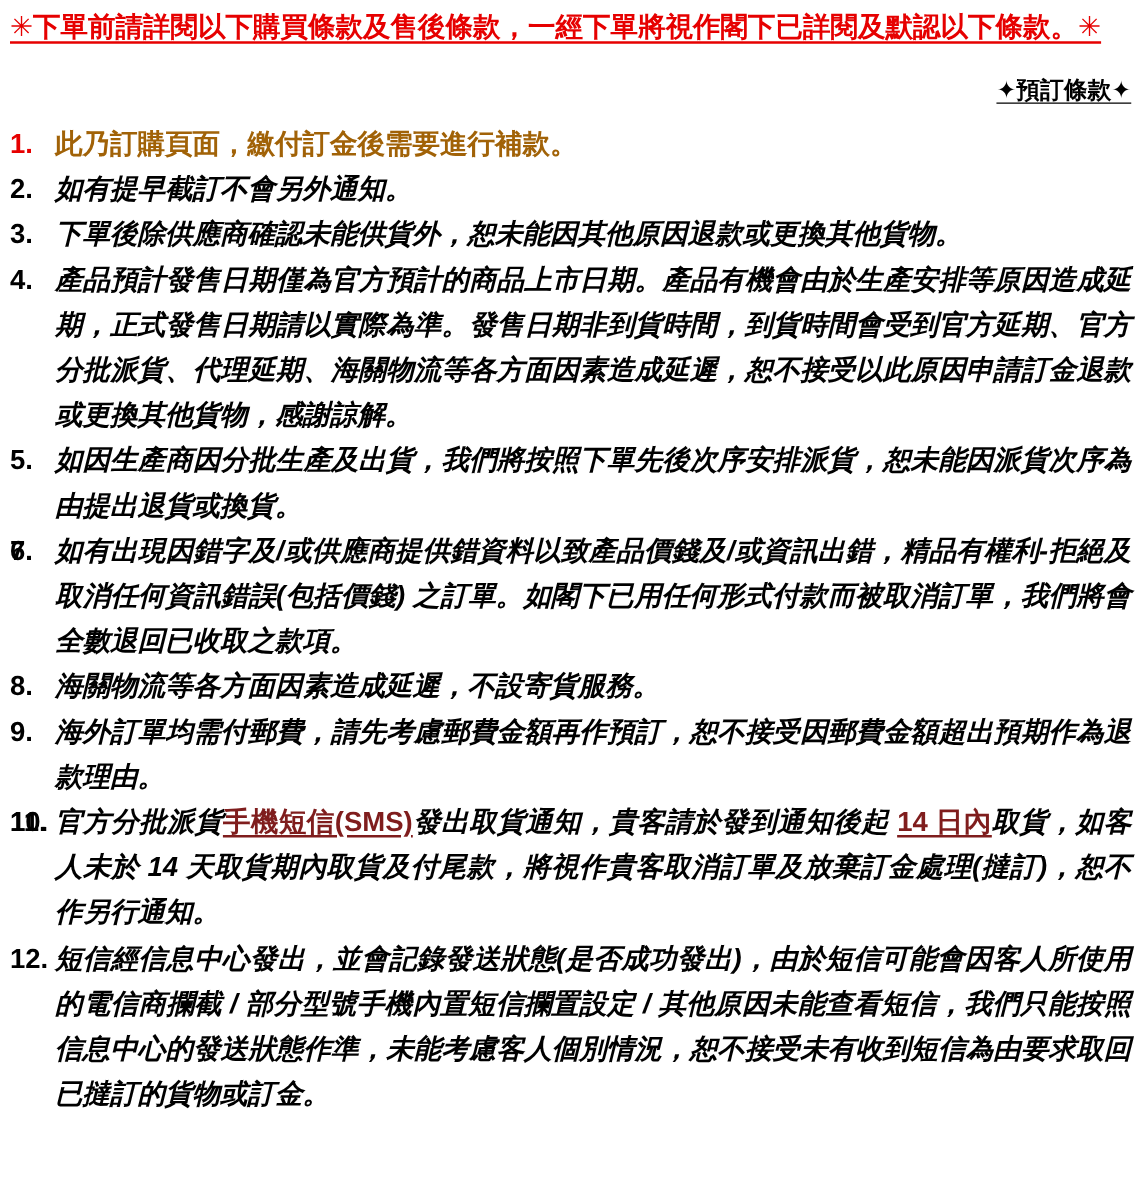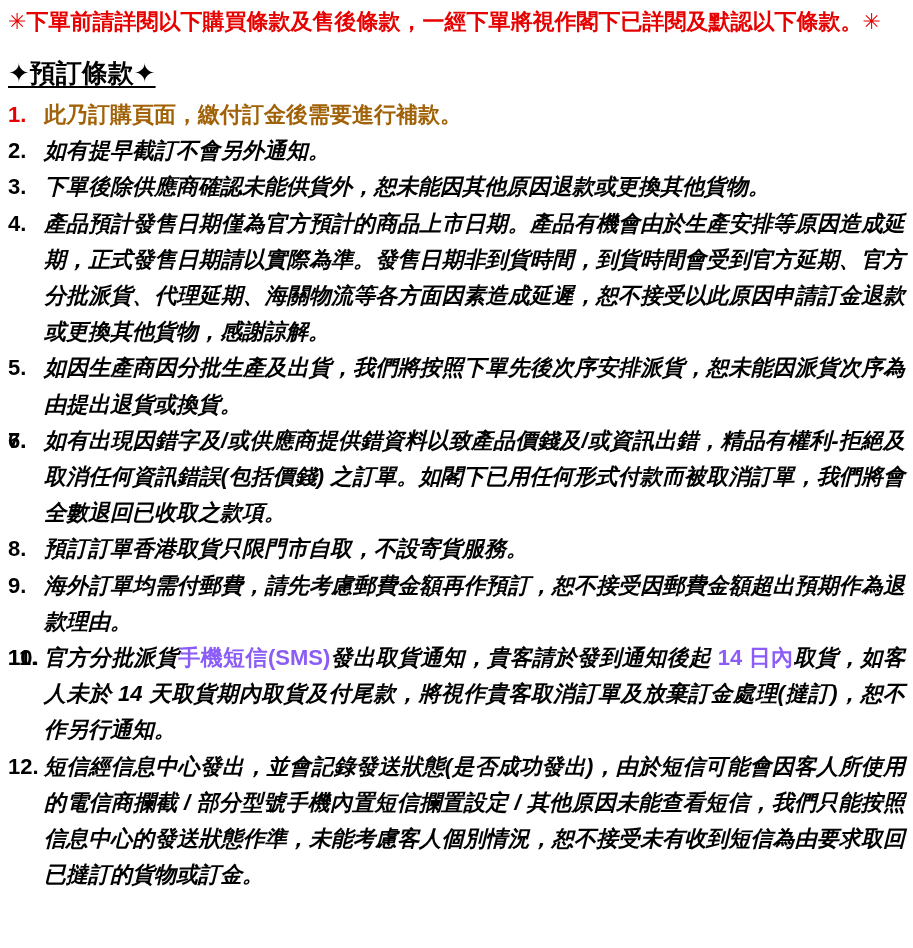--- a/index.html
+++ b/index.html
@@ -15,30 +15,32 @@
     color: #000000;
     overflow: hidden;
   }
   .page {
     padding: 7px 8px 0 8px;
   }
   .notice {
     color: #e60000;
     font-size: 22px;
     line-height: 30px;
+    text-decoration: underline;
     text-underline-offset: 4px;
     margin: 0 0 21px 0;
   }
   .section-title {
     color: #000000;
-    font-size: 26px;
+    font-size: 19px;
     line-height: 30px;
     text-decoration: underline;
     text-underline-offset: 4px;
     margin: 0 0 9px 0;
+    text-align: right;
   }
   ol.terms {
     list-style: none;
     margin: 0;
     padding: 0;
   }
   li.term {
     position: relative;
     padding-left: 36px;
     font-size: 22px;
@@ -50,39 +52,40 @@
     position: absolute;
     left: 0;
     top: 0;
   }
   li.term.red, li.term.red .num {
     color: #e60000;
   }
   .seg.normal { color: inherit; font-style: italic; }
   .seg.red { color: #a16207; }
   .seg.red-underline {
-    color: #8b5cf6;
+    color: #7f1d1d;
+    text-decoration: underline;
     text-underline-offset: 3px;
   }
 </style>
 </head>
 <body>
 
 <div class="page">
   <div class="notice">✳下單前請詳閱以下購買條款及售後條款，一經下單將視作閣下已詳閱及默認以下條款。✳</div>
 
   <div class="section-title">✦預訂條款✦</div>
 
   <ol class="terms">
       <li class="term red"><span class="num">1.</span><span class="seg red">此乃訂購頁面，繳付訂金後需要進行補款。</span></li>
       <li class="term"><span class="num">2.</span><span class="seg normal">如有提早截訂不會另外通知。</span></li>
       <li class="term"><span class="num">3.</span><span class="seg normal">下單後除供應商確認未能供貨外，恕未能因其他原因退款或更換其他貨物。</span></li>
       <li class="term"><span class="num">4.</span><span class="seg normal">產品預計發售日期僅為官方預計的商品上市日期。產品有機會由於生產安排等原因造成延期，正式發售日期請以實際為準。發售日期非到貨時間，到貨時間會受到官方延期、官方分批派貨、代理延期、海關物流等各方面因素造成延遲，恕不接受以此原因申請訂金退款或更換其他貨物，感謝諒解。</span></li>
       <li class="term"><span class="num">5.</span><span class="seg normal">如因生產商因分批生產及出貨，我們將按照下單先後次序安排派貨，恕未能因派貨次序為由提出退貨或換貨。</span></li>
       <li class="term"><span class="num">6.</span></li>
       <li class="term"><span class="num">7.</span><span class="seg normal">如有出現因錯字及/或供應商提供錯資料以致產品價錢及/或資訊出錯，精品有權利-拒絕及取消任何資訊錯誤(包括價錢) 之訂單。如閣下已用任何形式付款而被取消訂單，我們將會全數退回已收取之款項。</span></li>
-      <li class="term"><span class="num">8.</span><span class="seg normal">預訂訂單香港取貨只限門市自取，不設寄貨服務。</span></li>
+      <li class="term"><span class="num">8.</span><span class="seg normal">海關物流等各方面因素造成延遲，不設寄貨服務。</span></li>
       <li class="term"><span class="num">9.</span><span class="seg normal">海外訂單均需付郵費，請先考慮郵費金額再作預訂，恕不接受因郵費金額超出預期作為退款理由。</span></li>
       <li class="term"><span class="num">10.</span></li>
       <li class="term"><span class="num">11.</span><span class="seg normal">官方分批派貨</span><span class="seg red-underline">手機短信(SMS)</span><span class="seg normal">發出取貨通知，貴客請於發到通知後起 </span><span class="seg red-underline">14 日內</span><span class="seg normal">取貨，如客人未於 14 天取貨期內取貨及付尾款，將視作貴客取消訂單及放棄訂金處理(撻訂)，恕不作另行通知。</span></li>
       <li class="term"><span class="num">12.</span><span class="seg normal">短信經信息中心發出，並會記錄發送狀態(是否成功發出)，由於短信可能會因客人所使用的電信商攔截 / 部分型號手機內置短信攔置設定 / 其他原因未能查看短信，我們只能按照信息中心的發送狀態作準，未能考慮客人個別情況，恕不接受未有收到短信為由要求取回已撻訂的貨物或訂金。</span></li>
     </ol>
 </div>
 
 </body></html>

